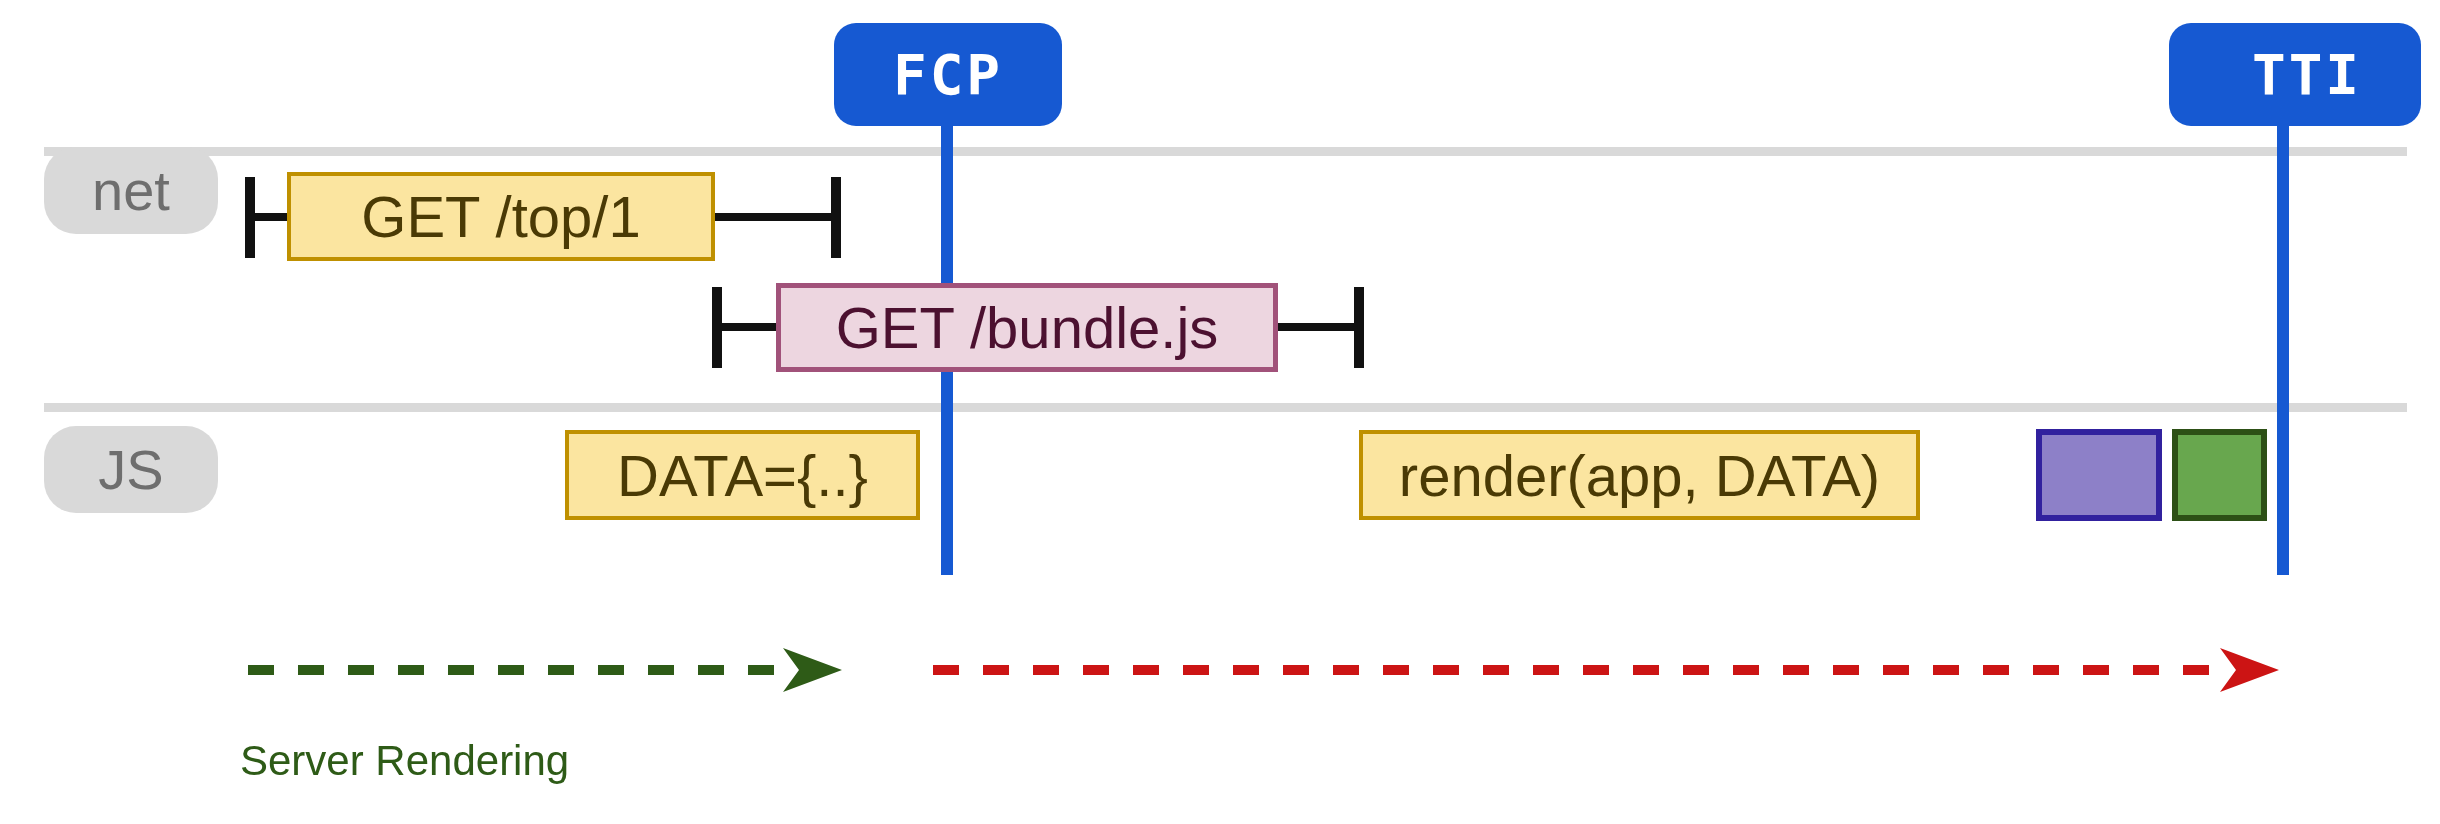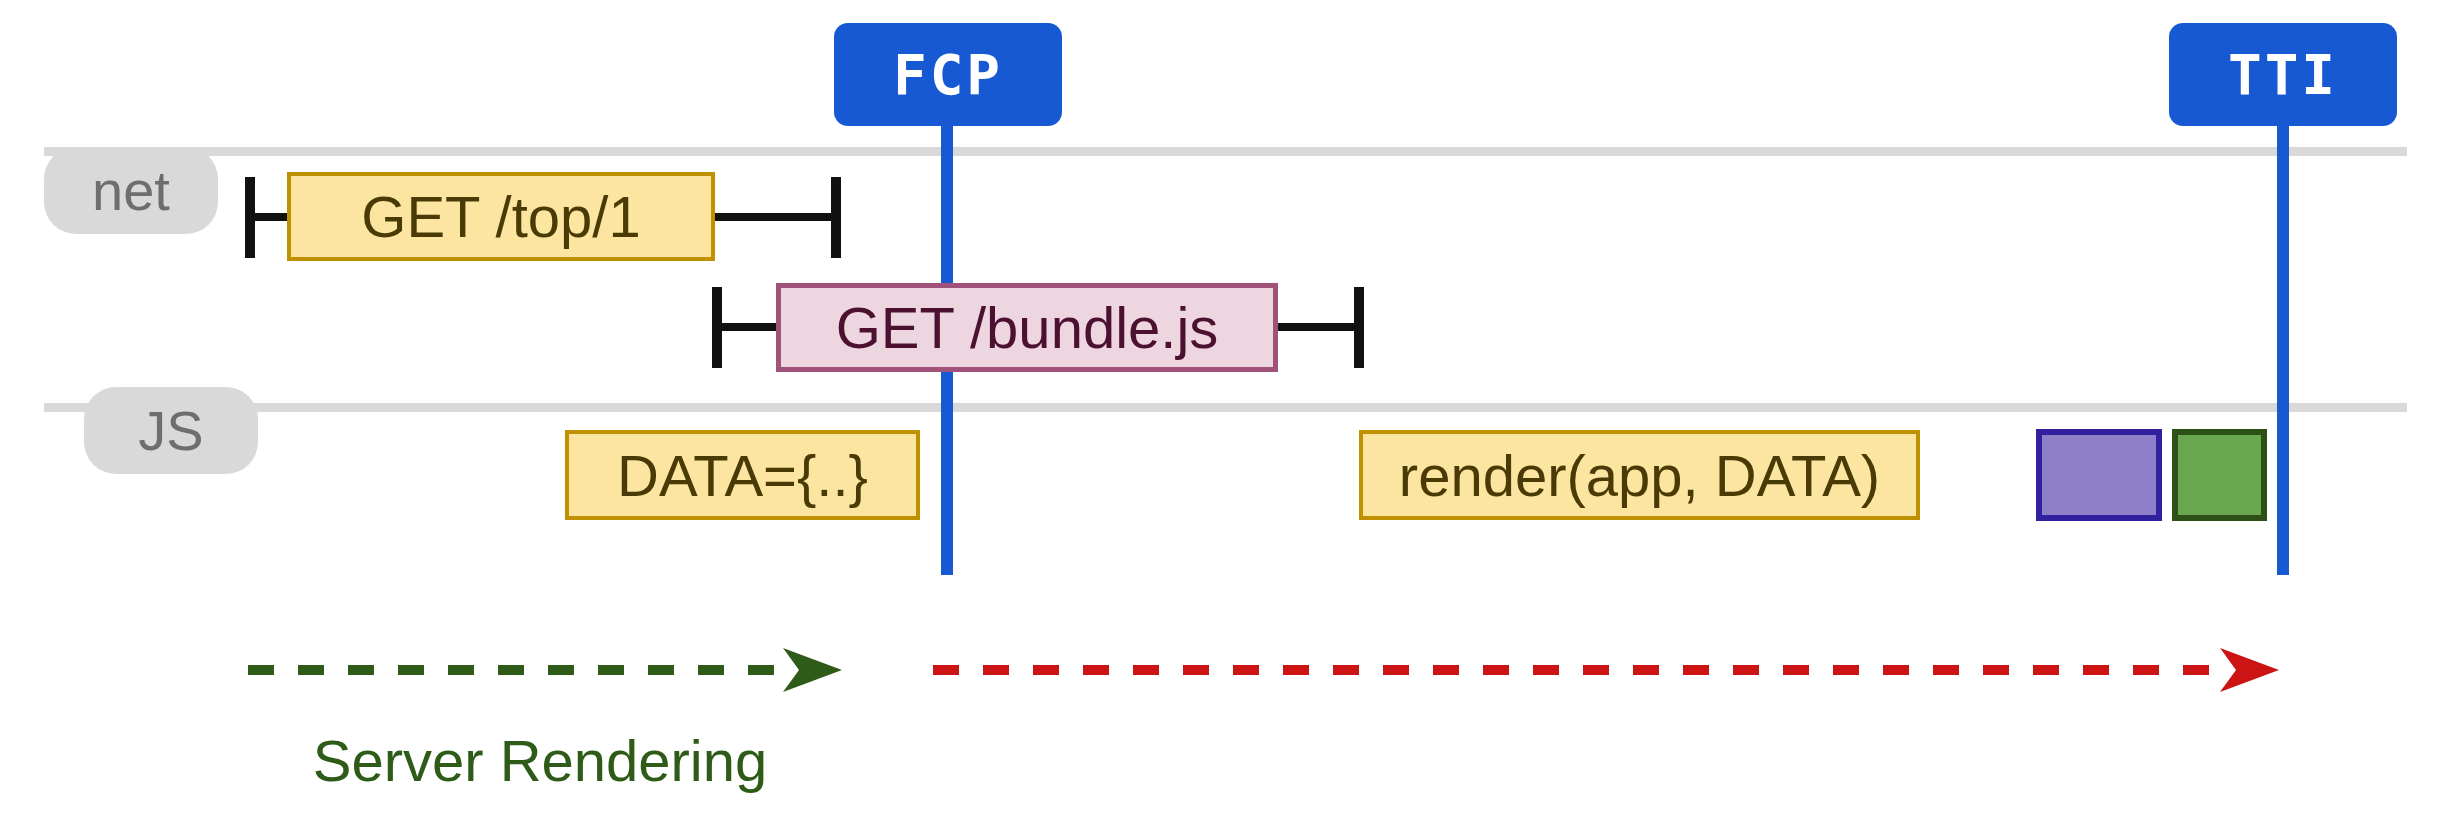--- a/index.html
+++ b/index.html
@@ -11,34 +11,34 @@
   .lane-line{position:absolute;left:44px;width:2363px;height:9px;background:var(--lane-gray);}
   .net-line{top:147px;}
   .js-line{top:403px;}
   
   .lane-label{
     position:absolute;left:44px;width:174px;height:87px;background:var(--lane-gray);
     border-radius:32px;display:flex;align-items:center;justify-content:center;
     font-size:56px;color:var(--lane-text);
   }
   .net-label{top:147px;}
-  .js-label{top:387px;margin-left:40px;}
+  .js-label{top:426px;}
   
   .marker-stem{position:absolute;width:12px;background:var(--marker-blue);}
   .fcp-stem{left:941px;top:118px;height:457px;}
   .tti-stem{left:2277px;top:118px;height:457px;}
   
   .marker-badge{
     position:absolute;top:23px;width:228px;height:103px;background:var(--marker-blue);
-    border-radius:14px;display:flex;align-items:center;justify-content:center;
+    border-radius:22px;display:flex;align-items:center;justify-content:center;
     color:#ffffff;font-family:"DejaVu Sans Mono",monospace;font-weight:bold;
     font-size:56px;letter-spacing:3px;
   }
   .fcp-badge{left:834px;}
-  .tti-badge{left:2169px;}
+  .tti-badge{left:2169px;padding-left:24px;}
   
   .whisker-group{position:absolute;}
   .tick{position:absolute;width:10px;height:81px;background:var(--whisker-black);}
   .conn{position:absolute;height:8px;background:var(--whisker-black);}
   
   .box{
     position:absolute;box-sizing:border-box;display:flex;align-items:center;justify-content:center;
     font-size:58px;white-space:nowrap;
   }
   .yellow{background:var(--task-yellow-fill);border:4px solid var(--task-yellow-border);color:var(--task-yellow-text);}
@@ -65,21 +65,21 @@
     background:var(--paint-purple-fill);border:6px solid var(--paint-purple-border);
   }
   .block-green{
     position:absolute;left:2172px;top:429px;width:95px;height:92px;box-sizing:border-box;
     background:var(--paint-green-fill);border:6px solid var(--paint-green-border);
   }
   
   .arrow{position:absolute;top:648px;height:44px;}
   .server-arrow{left:240px;width:610px;}
   .client-arrow{left:925px;width:1360px;}
-  .phase-label{position:absolute;top:726px;font-size:58px;text-align:center;line-height:70px;white-space:nowrap;}
+  .phase-label{position:absolute;top:726px;font-size:42px;text-align:left;line-height:70px;white-space:nowrap;}
   .server-phase{left:240px;width:600px;color:var(--server-green);}
   .client-phase{left:925px;width:1360px;color:var(--client-red);}
 </style>
 </head>
 <body>
 
 <div class="canvas">
 
   <div class="lane-line net-line"></div>
   <div class="lane-line js-line"></div>

